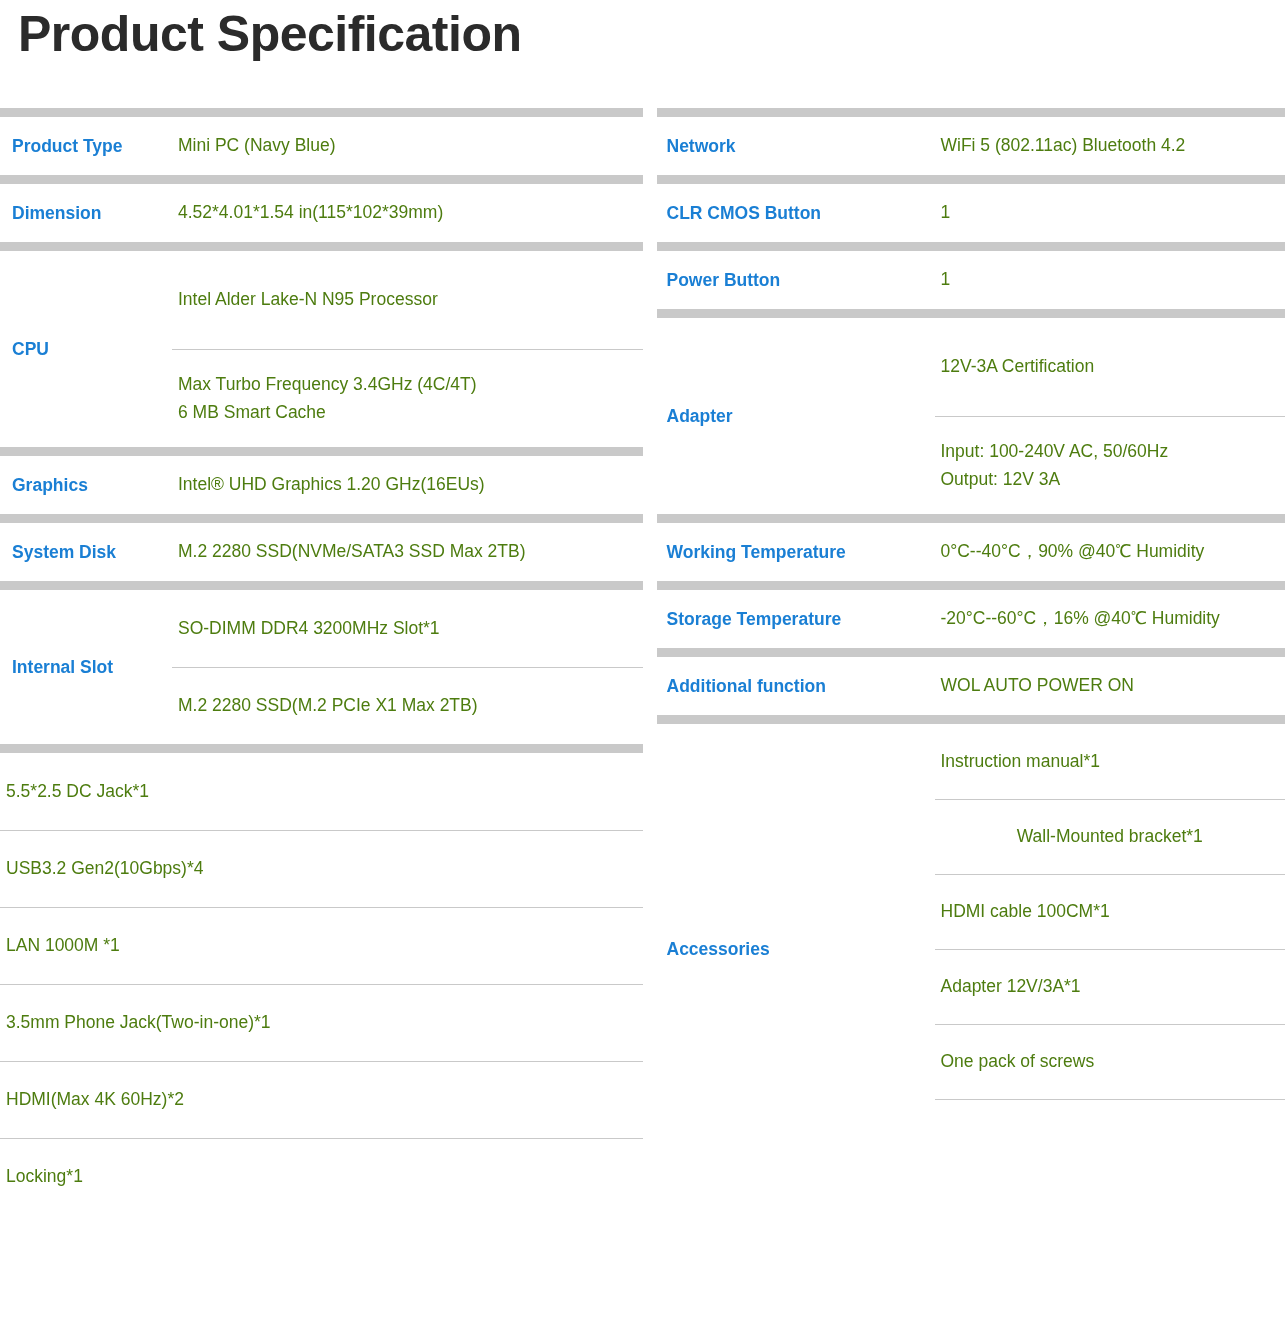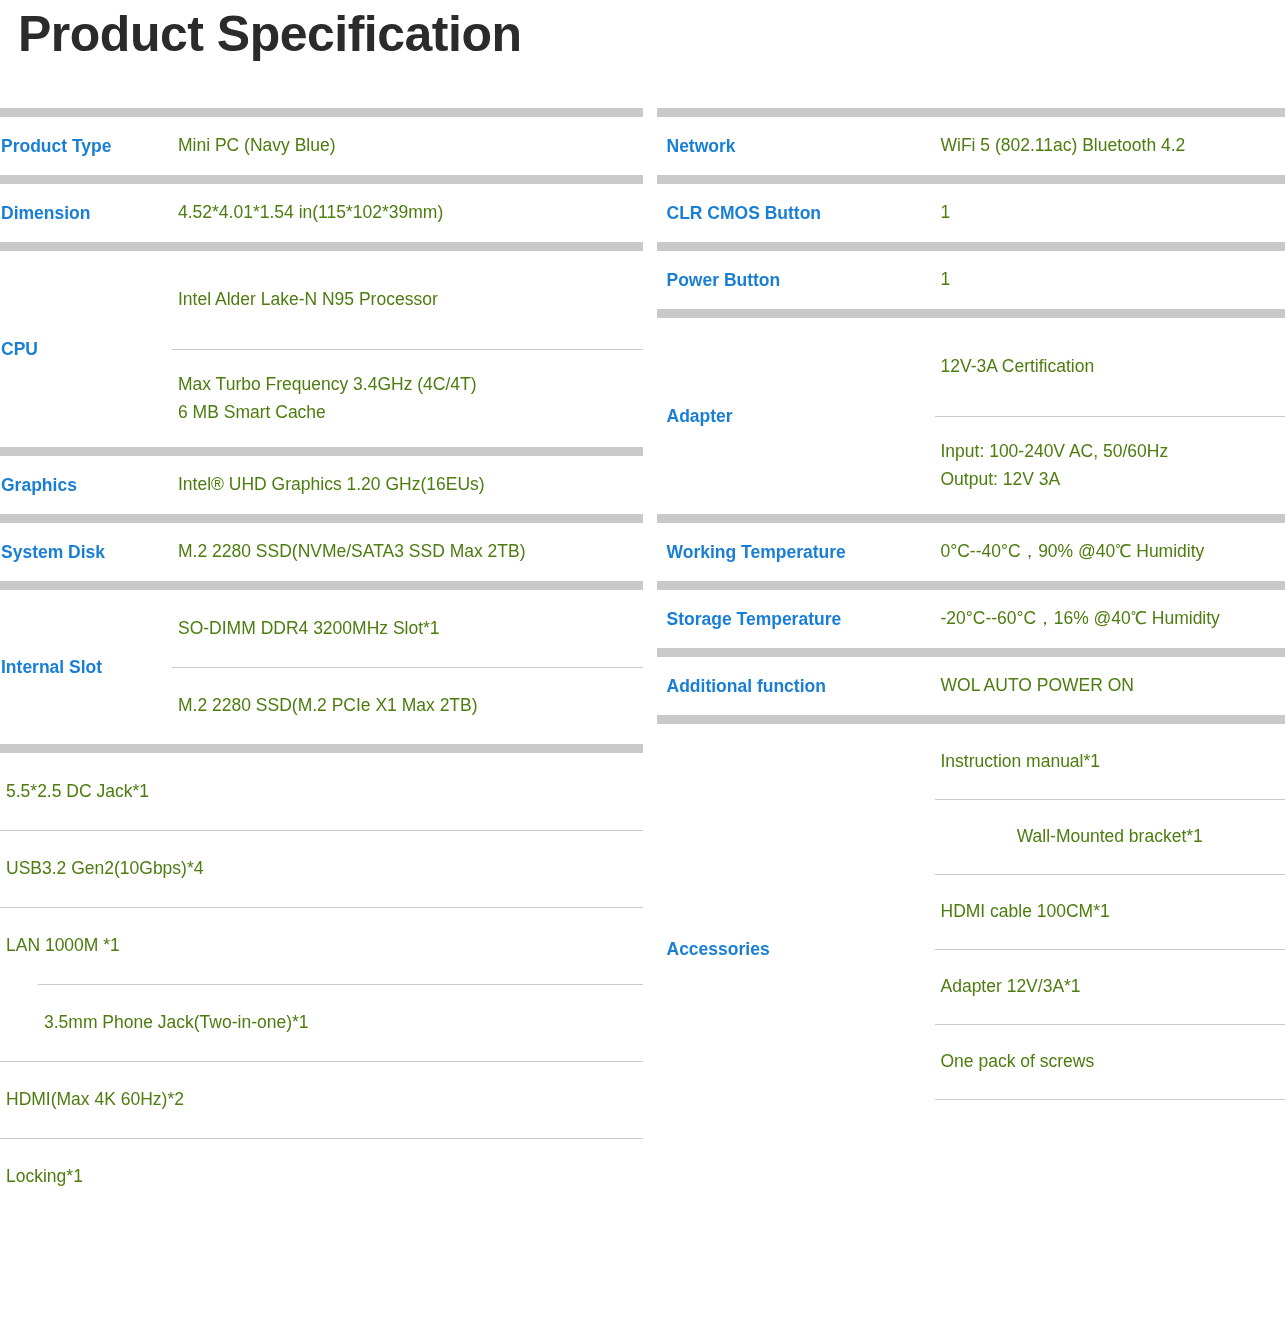--- a/index.html
+++ b/index.html
@@ -50,21 +50,21 @@
     display: flex;
     align-items: stretch;
     width: 100%;
   }
   .label {
     color: #1a7fd4;
     font-size: 17.5px;
     font-weight: bold;
     width: 172px;
     min-width: 172px;
-    padding-left: 1px;
+    padding-left: 12px;
     display: flex;
     align-items: center;
   }
   .col-right .label {
     width: 278px;
     min-width: 278px;
     padding-left: 10px;
   }
   .values {
     flex: 1;
@@ -158,21 +158,21 @@
         <div class="values">
           <div class="value" style="height: 77px;">
             <div class="line">5.5*2.5 DC Jack*1</div>
           </div>
           <div class="value sep" style="height: 77px;">
             <div class="line">USB3.2 Gen2(10Gbps)*4</div>
           </div>
           <div class="value sep" style="height: 77px;">
             <div class="line">LAN 1000M *1</div>
           </div>
-          <div class="value sep" style="height: 77px; margin-left: 38px;">
+          <div class="value sep" style="height: 77px;">
             <div class="line">3.5mm Phone Jack(Two-in-one)*1</div>
           </div>
           <div class="value sep" style="height: 77px;">
             <div class="line">HDMI(Max 4K 60Hz)*2</div>
           </div>
           <div class="value sep" style="height: 77px;">
             <div class="line">Locking*1</div>
           </div>
         </div>
       </div>

